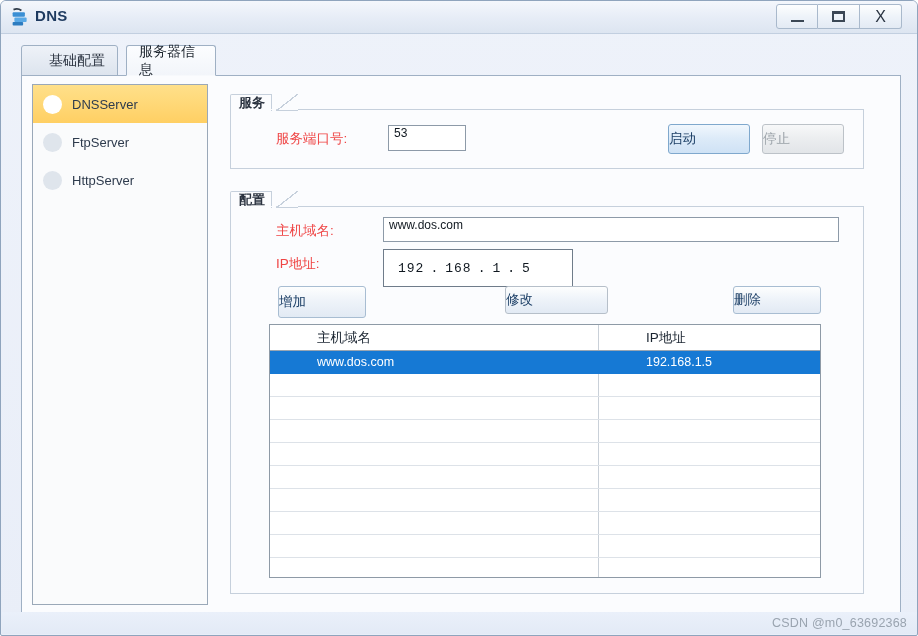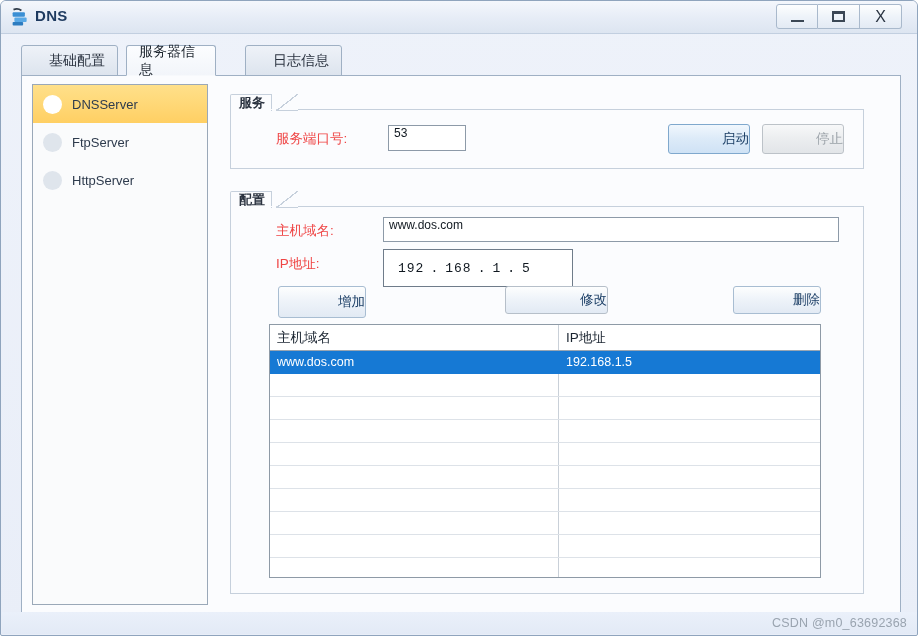--- a/index.html
+++ b/index.html
@@ -187,21 +187,21 @@
     font-family: "Liberation Mono", "DejaVu Sans Mono", monospace;
     font-size: 13px; color: #101820;
     letter-spacing: 1px;
   }
   .ip-seg { display: inline-block; }
   .ip-dot { display: inline-block; padding: 0 6px; }
 
   
   .btn {
     position: absolute;
-    display: flex; align-items: center; justify-content: flex-end;
+    display: flex; align-items: center; justify-content: flex-start;
     font-size: 13.5px;
     border-radius: 3px;
     cursor: default;
     user-select: none;
   }
   .btn.primary {
     background: linear-gradient(to bottom, #f1f7fd 0%, #dceaf8 50%, #cfe2f5 100%);
     border: 1px solid #7fa8cd;
     color: #1c3f66;
   }
@@ -242,20 +242,21 @@
     background: #1679d4;
     border-bottom: 1px solid #1679d4;
   }
   .tcell {
     display: flex; align-items: center;
     padding-left: 7px;
     font-size: 12.5px;
     color: #1a2430;
     overflow: hidden;
     white-space: nowrap;
+    margin-left: 40px;
   }
   .tcell.c1 { width: 289px; border-right: 1px solid #c9d0d8; }
   .tcell.c2 { flex: 1; }
   .trow.header .tcell { font-size: 13.5px; color: #1a2430; }
   .trow.selected .tcell { color: #ffffff; }
   .trow.selected .tcell.c1 { border-right: 1px solid #1679d4; }
 
   
   #watermark {
     position: absolute; right: 10px; bottom: 5px;
@@ -293,23 +294,20 @@
       <div class="glyph-close">X</div>
     </div>
   </div>
 
   <div id="tabstrip">
     <div class="tab" style="left:0px; width:97px;">
       <span>基础配置</span>
     </div>
     <div class="tab selected" style="left:105px; width:90px;">
       <span>服务器信息</span>
-    </div>
-    <div class="tab" style="left:224px; width:97px;">
-      <span>日志信息</span>
     </div>
   </div>
 
   <div id="content">
 
     <div id="sidebar">
       <div class="side-item selected">
         <div class="side-bullet"></div>
         <span class="side-label">DNSServer</span>
       </div>

